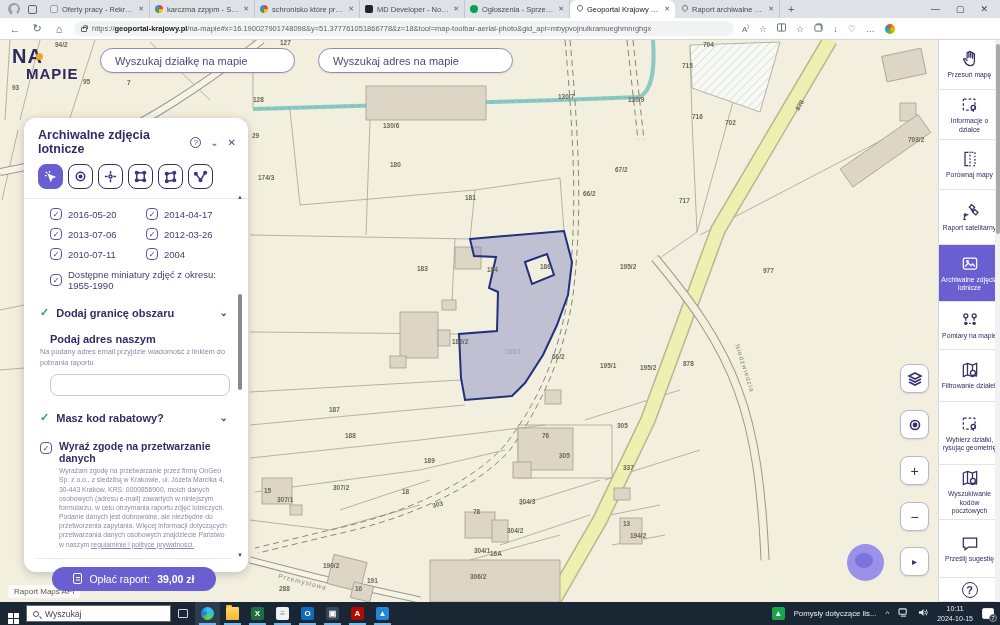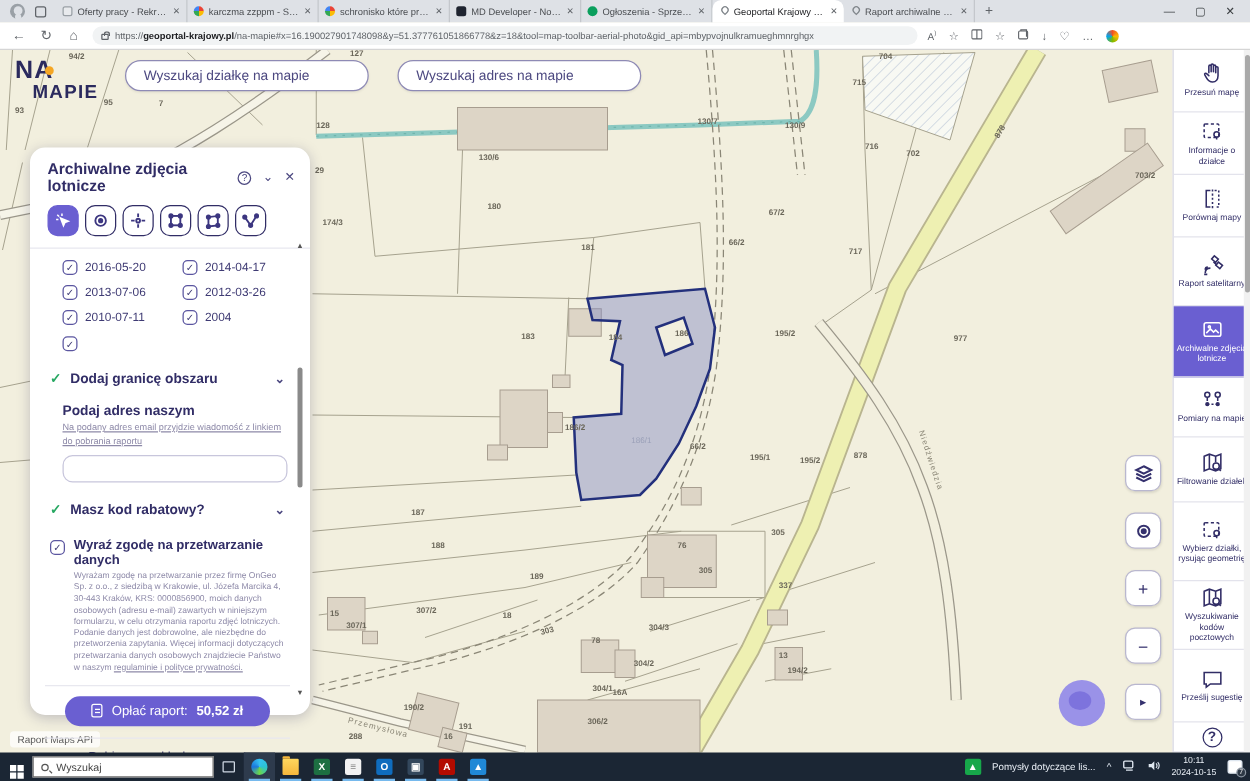--- a/index.html
+++ b/index.html
@@ -64,21 +64,21 @@
   .toolbtn.active svg { stroke:#fff; }
   .panel-scroll { position:relative; padding:9px 20px 0 16px; }
   .chk-grid { display:grid; grid-template-columns:96px 1fr; row-gap:8px; padding-left:10px; }
   .chk { display:flex; align-items:center; gap:6px; font-size:9.5px; color:#3f3b74; }
   .box { width:12px; height:12px; border:1.3px solid #5b56a0; border-radius:4px; font-size:8px; line-height:11px; text-align:center; color:#3f3b74; flex:none; }
   .chk-mini { display:flex; gap:6px; margin:9px 0 0 10px; font-size:9.5px; color:#3f3b74; align-items:center; }
   .sec-row { display:flex; align-items:center; margin-top:15px; font-size:11px; font-weight:bold; }
   .sec-row .tick { color:var(--green); margin-right:7px; font-size:11px; }
   .sec-row .chev { margin-left:auto; color:#4c4880; font-size:10px; }
   .email-label { font-size:11px; font-weight:bold; margin:14px 0 2px 10px; }
-  .email-helper { font-size:7.3px; color:var(--grey-txt); margin-left:10px; line-height:1.45;text-decoration:underline; }
+  .email-helper { font-size:7.3px; color:var(--grey-txt); line-height:1.45; }
   .email-input { width:180px; height:22px; border:1px solid #c8c6dc; border-radius:8px; margin:6px 0 0 10px; background:#fff; }
   .consent { display:flex; gap:7px; margin-top:16px; }
   .consent .box { margin-top:2px; }
   .consent-title { font-size:10.5px; font-weight:bold; }
   .consent-body { font-size:6.8px; color:var(--grey-txt); line-height:1.35; margin-top:2px; }
   .consent-link { text-decoration:underline; color:var(--grey-txt); }
   .divider { height:1px; background:#e8e8ef; margin:9px -4px 0; }
   .paybtn { display:flex; align-items:center; justify-content:center; gap:7px; width:164px; height:24px; margin:8px auto 0; background:var(--accent); border:none; border-radius:12px; color:#fff; font-size:10.5px; }
   .paybtn b { font-weight:bold; }
   .doc-ico { width:9px; height:11px; border:1.2px solid #fff; border-radius:2px; position:relative; }
@@ -394,20 +394,21 @@
           <span class="box">✓</span>
           <span>2010-07-11</span>
         </label>
       <label class="chk">
           <span class="box">✓</span>
           <span>2004</span>
         </label>
     </div>
     <label class="chk-mini">
       <span class="box">✓</span>
+        <span>Dostępne miniatury zdjęć z okresu: 1955-1990</span>
     </label>
 
     <div class="sec-row">
       <span class="tick">✓</span>
       <span>Dodaj granicę obszaru</span>
       <span class="chev">⌄</span>
     </div>
 
     <div class="email-label">Podaj adres naszym</div>
     <div class="email-helper">Na podany adres email przyjdzie wiadomość z linkiem do pobrania raportu</div>
@@ -425,21 +426,21 @@
         <div class="consent-title">Wyraź zgodę na przetwarzanie danych</div>
         <div class="consent-body"><span>Wyrażam zgodę na przetwarzanie przez firmę OnGeo Sp. z o.o., z siedzibą w Krakowie, ul. Józefa Marcika 4, 30-443 Kraków, KRS: 0000856900, moich danych osobowych (adresu e-mail) zawartych w niniejszym formularzu, w celu otrzymania raportu zdjęć lotniczych. Podanie danych jest dobrowolne, ale niezbędne do przetworzenia zapytania. Więcej informacji dotyczących przetwarzania danych osobowych znajdziecie Państwo w naszym</span>
           <a class="consent-link">regulaminie i polityce prywatności.</a></div>
       </div>
     </div>
 
     <div class="divider"></div>
     <button class="paybtn">
       <span class="doc-ico"></span>
       <span>Opłać raport:</span>
-        <b>50,52 zł</b>
+        <b>39,00 zł</b>
     </button>
     <div class="divider"></div>
     <a class="sample-link">Pobierz przykładowy raport</a>
   </div>
 
   <div class="pscroll">
     <div class="arr" style="top:0">▲</div>
     <div class="thumb"></div>
     <div class="arr" style="bottom:0">▼</div>
   </div>

